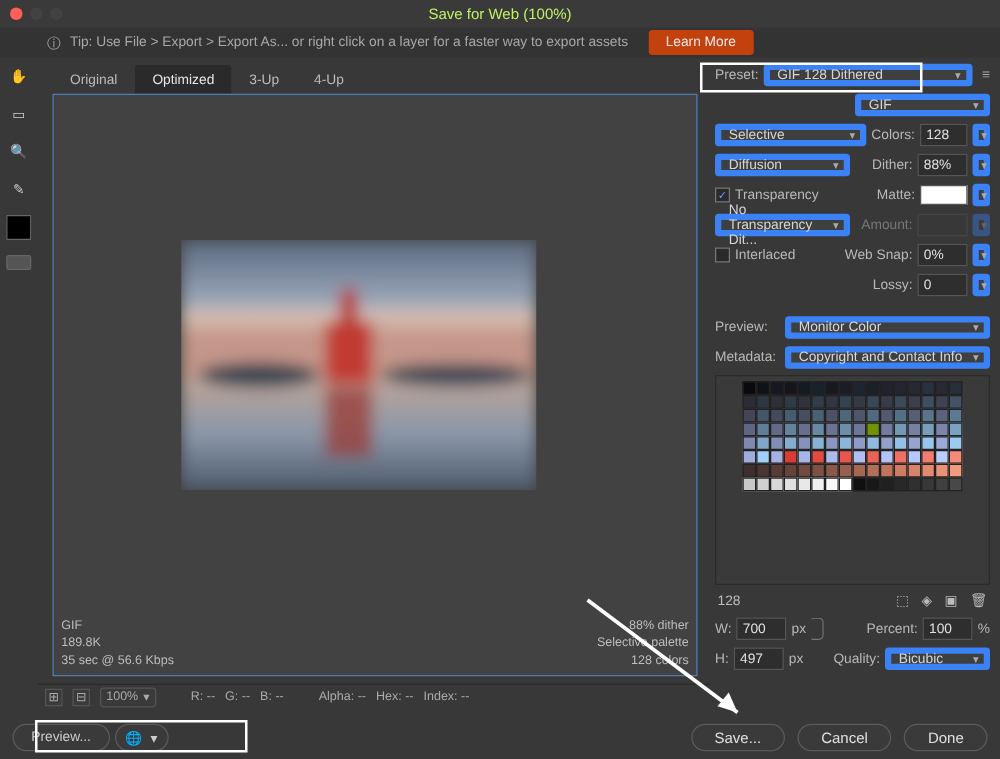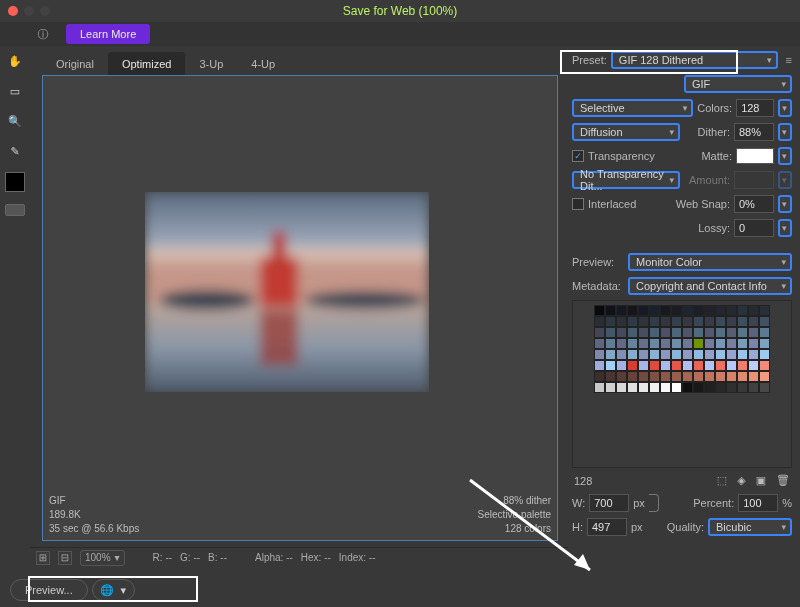--- a/index.html
+++ b/index.html
@@ -25,21 +25,21 @@
   .tlabel { position: absolute; left: 50%; transform: translateX(-50%); color: #bef264; font-size: 12px; }
   .tipbar {
     height: 24px; background: #333;
     display: flex; align-items: center; gap: 6px;
     padding-left: 36px;
     font-size: 11px; color: #a8a8a8;
   }
   .tipbar .info-ico { display:inline-flex; width:14px; justify-content:center; }
   .learn-btn {
     margin-left: 10px; padding: 4px 14px;
-    background: #6d28d9; border-radius: 3px; color: #eaeaea;
+    background: #c2410c; border-radius: 3px; color: #eaeaea;
     cursor: pointer;
   }
   
   .tools {
     position: absolute; left: 0; top: 46px; width: 30px;
     display: flex; flex-direction: column; align-items: center; gap: 8px;
     padding-top: 4px;
   }
   .tools .tool { width: 22px; height: 22px; display:flex;align-items:center;justify-content:center; color:#ccc; cursor:pointer; }
   .tools .swatch { width: 20px; height: 20px; background:#000; border:1px solid #666; margin-top:2px;}
@@ -74,21 +74,21 @@
 
   
   .rpanel {
     position:absolute; right:0; top:46px; width:232px;
     padding: 4px 8px 4px 4px;
     display:flex; flex-direction:column; gap:4px;
   }
   .row { display:flex; align-items:center; gap:4px; height:20px;}
   .lbl { color:#b8b8b8; font-size:11px; }
   .select {
-    background:#3f3f3f; border:2px solid #3b82f6; border-radius:3px;
+    background:#3f3f3f; border:5px solid #3b82f6; border-radius:3px;
     height:18px; display:flex; align-items:center; justify-content:space-between;
     padding:0 4px 0 6px; color:#d6d6d6; font-size:11px; cursor:pointer;
   }
   .select .chev { font-size:9px; color:#aaa; }
   .numbox {
     background:#2e2e2e; border:1px solid #555; height:18px;
     color:#e0e0e0; font-size:11px; padding:0 4px; width:40px;
     display:flex; align-items:center;
   }
   .matte-swatch { background:#fff; width:38px; height:16px; border:1px solid #555;}
@@ -149,20 +149,21 @@
   <div class="traffic">
     <div class="light" style="background: rgb(255, 95, 87);"></div>
     <div class="light" style="background: rgb(66, 66, 66);"></div>
     <div class="light" style="background: rgb(66, 66, 66);"></div>
   </div>
   <div class="tlabel">Save for Web (100%)</div>
 </div>
 
 <div class="tipbar">
   <span class="info-ico">ⓘ</span>
+  <span>Tip: Use File &gt; Export &gt; Export As...  or right click on a layer for a faster way to export assets</span>
   <span class="learn-btn">Learn More</span>
 </div>
 
 <div class="tools">
   <div class="tool">✋</div>
   <div class="tool">▭</div>
   <div class="tool">🔍</div>
   <div class="tool">✎</div>
   <div class="swatch"></div>
   <div class="toggle"></div>
@@ -503,20 +504,25 @@
 <div class="bottombar">
   <div class="preview-group">
     <div class="preview-btn">
         <span>Preview...</span>
       </div>
     <div class="globe-sel">
         <span>🌐</span>
         <span class="chev">▾</span>
       </div>
   </div>
+  <div class="btn-row">
+    <div class="pill">Save...</div>
+    <div class="pill">Cancel</div>
+    <div class="pill">Done</div>
+  </div>
 </div>
 
 <div class="hl" style="left:560px; top:50px; width:178px; height:24px;"></div>
 <div class="hl" style="left:28px; top:576px; width:170px; height:26px;"></div>
 <svg class="arrow" style="left:450px; top:470px;" width="170" height="120">
   <line x1="20" y1="10" x2="140" y2="100" stroke="#fff" stroke-width="3"></line>
   <polygon points="140,100 124,95 133,84" fill="#fff"></polygon>
 </svg>
 
 </body></html>

